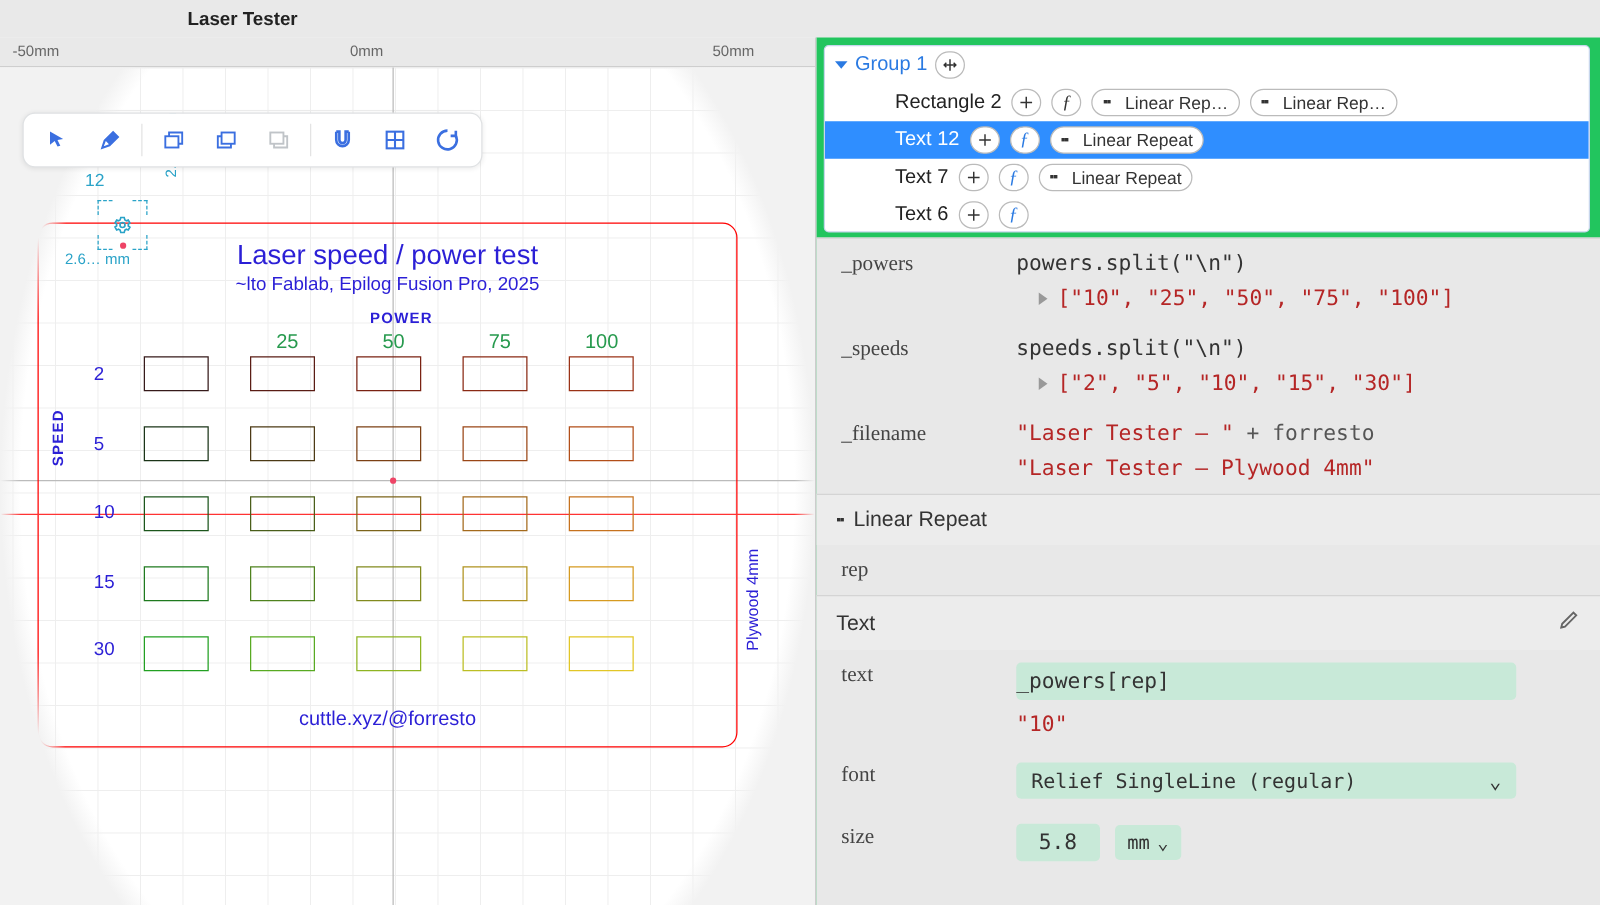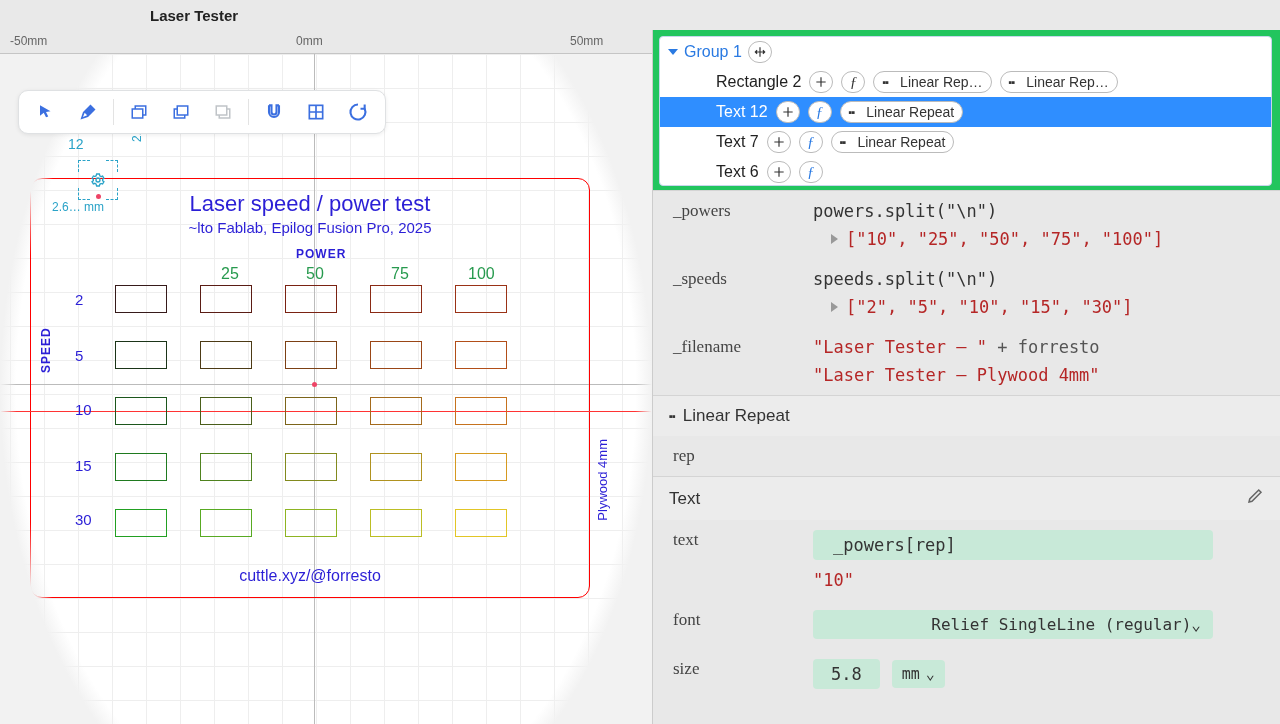--- a/index.html
+++ b/index.html
@@ -198,21 +198,21 @@
   .prow .pval { flex:1; font-family: ui-monospace, Menlo, monospace; font-size:17px; color:#333;}
   .pval .kw { color:#333; }
   .pval .str { color:#b52626; }
   .pval .op  { color:#555; }
   .evalline { padding-left:18px; margin-top:8px; display:flex; align-items:center; gap:8px; }
   .evaltri { width:0;height:0;border-left:7px solid #999;border-top:5px solid transparent;border-bottom:5px solid transparent;}
   .sec-hdr { display:flex; align-items:center; gap:8px; padding: 10px 16px; font-size:17px; color:#333; border-top:1px solid #d4d4d4; background:#ececec;}
   .sec-hdr.text { justify-content:space-between; }
   .editicon { color:#666; }
   .pillval {
-    display:inline-block; background:#c8e9d8; border-radius:4px; padding:5px 20px; font-family: ui-monospace, Menlo, monospace; font-size:17px;
+    display:inline-block; background:#c8e9d8; border-radius:4px; padding:5px 0; font-family: ui-monospace, Menlo, monospace; font-size:17px;
   }
   .fontsel {
     display:flex; align-items:center; justify-content:space-between;
     background:#c8e9d8; border-radius:4px; padding:5px 12px; width: 400px;
     font-size:16px;
   }
   .sizerow .sizepill { background:#c8e9d8; border-radius:4px; padding:5px 18px; font-family: ui-monospace, Menlo, monospace; font-size:17px; }
   .unitsel { background:#c8e9d8; border-radius:4px; padding:5px 10px; font-size:15px; display:inline-flex; align-items:center; gap:6px;}
 
   .rect2-row .pill { max-width: 150px; overflow:hidden; text-overflow:ellipsis; white-space:nowrap;}
@@ -222,21 +222,21 @@
 
 <div class="titlebar">
   <span>Laser Tester</span>
 </div>
 
 <div class="main">
 
   <div class="canvas-side">
     <div class="ruler-h">
       <span style="left:10px">-50mm</span>
-      <span style="left:296px">0mm</span>
+      <span style="left:280px">0mm</span>
       <span style="left:570px">50mm</span>
     </div>
     <div class="canvas">
       <div class="grid"></div>
       <div class="axis-v"></div>
       <div class="axis-h"></div>
       <div class="axis-origin-dot"></div>
 
       <div class="board">
         <div class="guide-mid"></div>
@@ -480,21 +480,21 @@
         <div class="plabel">text</div>
         <div class="pval">
           <span class="pillval" style="width:400px;display:block">_powers[rep]</span>
           <div style="margin-top:10px"><span class="str">"10"</span></div>
         </div>
       </div>
       <div class="prow">
         <div class="plabel">font</div>
         <div class="pval">
           <div class="fontsel">
-            <span style="flex:1;text-align:right">Relief SingleLine (regular)</span>
+            <span style="flex:1;text-align:left">Relief SingleLine (regular)</span>
             <span>⌄</span>
           </div>
         </div>
       </div>
       <div class="prow sizerow" style="padding-bottom:16px">
         <div class="plabel">size</div>
         <div class="pval" style="display:flex;gap:12px;align-items:center">
           <span class="sizepill">5.8</span>
           <span class="unitsel">
               <span>mm</span>

